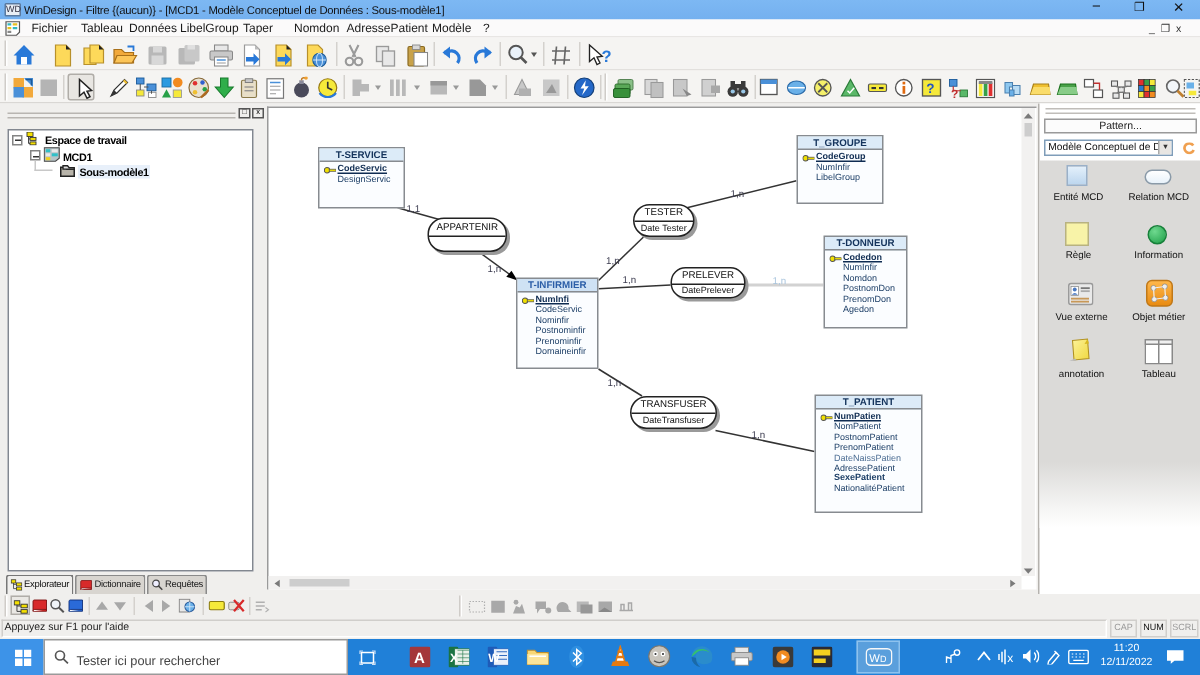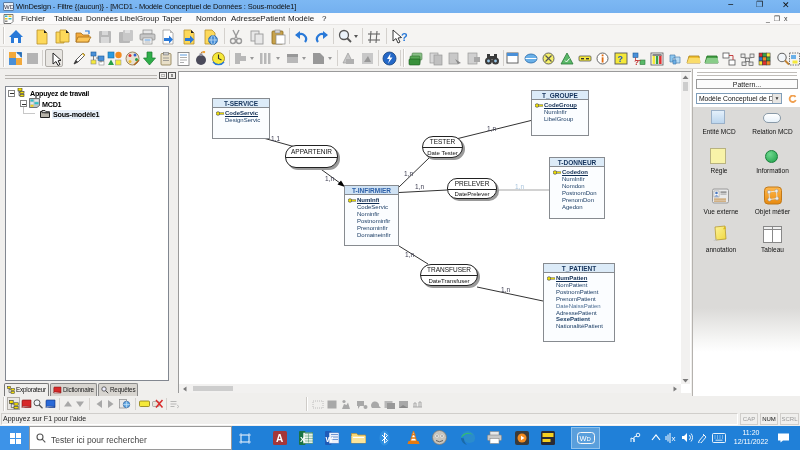--- a/index.html
+++ b/index.html
@@ -421,21 +421,21 @@
   <div class="abs" style="left:23px;top:113px;width:12px;height:1px;background:#c8c8c8;"></div>
 
   <svg class="abs" style="left:17px;top:87.5px;" width="9" height="9" viewBox="0 0 9 9">
     <rect x="1" y="0" width="4" height="3" fill="#f5e000" stroke="#333" stroke-width="0.6"></rect>
     <rect x="3" y="3.6" width="4" height="2" fill="#f5e000" stroke="#333" stroke-width="0.6"></rect>
     <rect x="3" y="6.6" width="4" height="2" fill="#f5e000" stroke="#333" stroke-width="0.6"></rect>
     <line x1="2" y1="3" x2="2" y2="7.6" stroke="#333" stroke-width="0.6"></line>
     <line x1="2" y1="7.6" x2="3" y2="7.6" stroke="#333" stroke-width="0.6"></line>
     <line x1="2" y1="4.6" x2="3" y2="4.6" stroke="#333" stroke-width="0.6"></line>
   </svg>
-  <div class="tree-label" style="left:30px;top:88.5px;">Appuyez de travail</div>
+  <div class="tree-label" style="left:30px;top:88.5px;">Espace de travail</div>
 
   <svg class="abs" style="left:29px;top:98px;" width="11" height="10" viewBox="0 0 11 10">
     <path d="M0.5 0.5 h10 v7 l-2.5 2 h-7.5 z" fill="#b8c4c8" stroke="#444" stroke-width="0.7"></path>
     <rect x="1.5" y="1.5" width="3" height="2" fill="#30c0c8"></rect>
     <rect x="5.5" y="1.5" width="4" height="2" fill="#e8e8e8"></rect>
     <rect x="1.5" y="4.2" width="3" height="2" fill="#e8e8e8"></rect>
     <rect x="5.5" y="4.2" width="4" height="2" fill="#30c0c8"></rect>
     <rect x="1.5" y="6.8" width="3" height="2" fill="#f0d020"></rect>
   </svg>
   <div class="tree-label" style="left:42px;top:99.5px;">MCD1</div>

